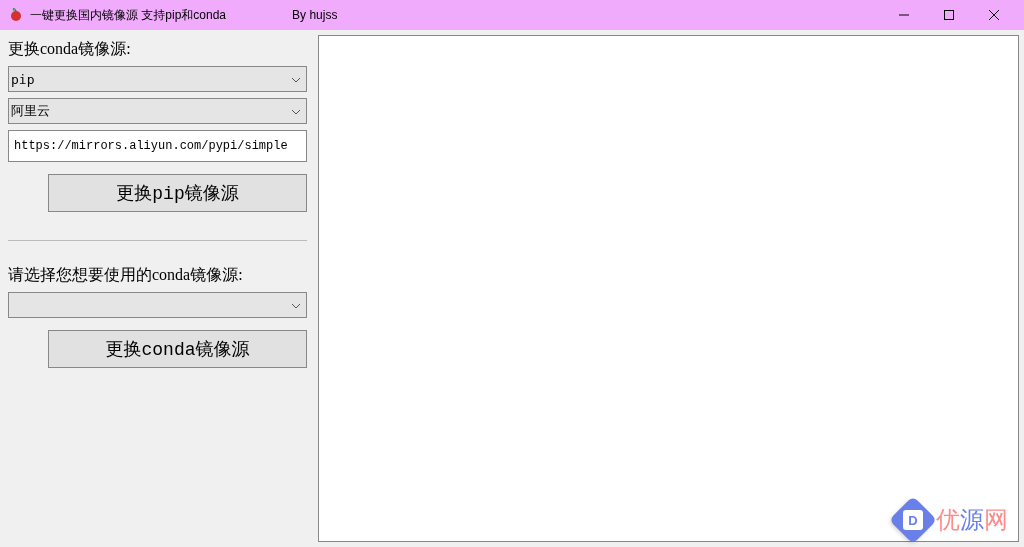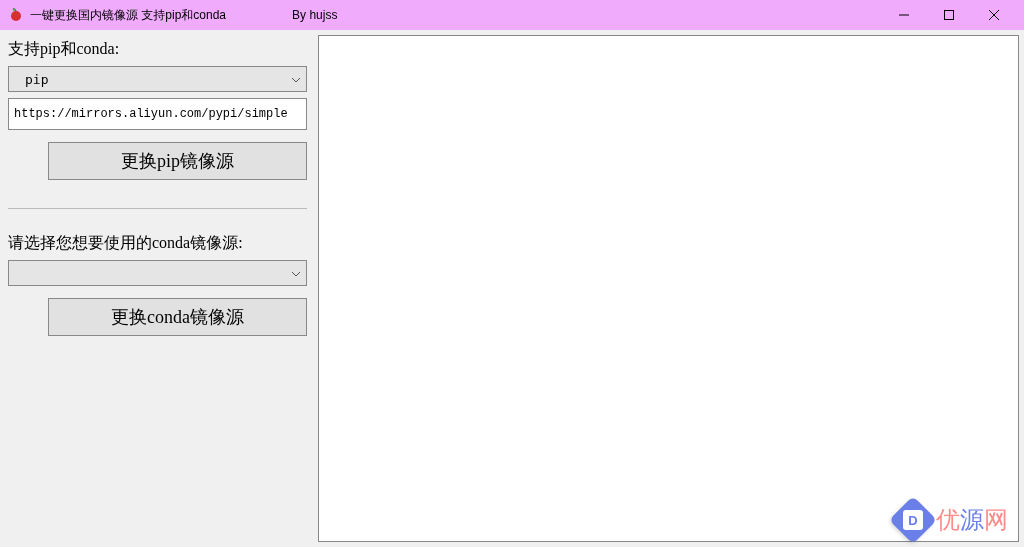--- a/index.html
+++ b/index.html
@@ -77,21 +77,21 @@
       font-family: "SimSun", serif;
       color: #000;
       margin-top: 4px;
     }
     .select-box {
       height: 26px;
       border: 1px solid #888;
       background: #e5e5e5;
       display: flex;
       align-items: center;
-      padding: 0 16px;
+      padding: 0 2px;
       font-size: 13px;
       font-family: "SimSun", monospace;
       position: relative;
       cursor: default;
     }
     .select-arrow {
       position: absolute;
       right: 6px;
       font-size: 10px;
       color: #555;
@@ -107,21 +107,21 @@
       align-items: center;
       color: #000;
       white-space: nowrap;
       overflow: hidden;
     }
     .big-button {
       height: 38px;
       border: 1px solid #888;
       background: #e1e1e1;
       font-size: 18px;
-      font-family: Liberation Serif, serif;
+      font-family: Liberation Mono, monospace;
       display: flex;
       align-items: center;
       justify-content: center;
       cursor: default;
       margin-top: 6px;
       margin-left: 40px;
     }
     .divider {
       border: none;
       border-top: 1px solid #bbb;
@@ -196,30 +196,38 @@
           <line x1="0" y1="0" x2="10" y2="10" stroke="#000" stroke-width="1"></line>
           <line x1="10" y1="0" x2="0" y2="10" stroke="#000" stroke-width="1"></line>
         </svg>
     </div>
   </div>
 </div>
 
 <div class="container">
   <div class="left-panel">
 
-    <div class="label">支持pip和conda:</div>
+    <div class="label">更换conda镜像源:</div>
     <div class="select-box">
       <span>pip</span>
       <span class="select-arrow">
         <svg width="8" height="5" viewBox="0 0 8 5">
             <path d="M0,0 L4,4 L8,0" fill="none" stroke="#555" stroke-width="1"></path>
           </svg>
       </span>
     </div>
 
+    <div class="select-box">
+      <span>阿里云</span>
+      <span class="select-arrow">
+        <svg width="8" height="5" viewBox="0 0 8 5">
+            <path d="M0,0 L4,4 L8,0" fill="none" stroke="#555" stroke-width="1"></path>
+          </svg>
+      </span>
+    </div>
 
     <div class="text-input">
       <span>https://mirrors.aliyun.com/pypi/simple</span>
     </div>
 
     <div class="big-button">
       <span>更换pip镜像源</span>
     </div>
 
     <hr class="divider">

